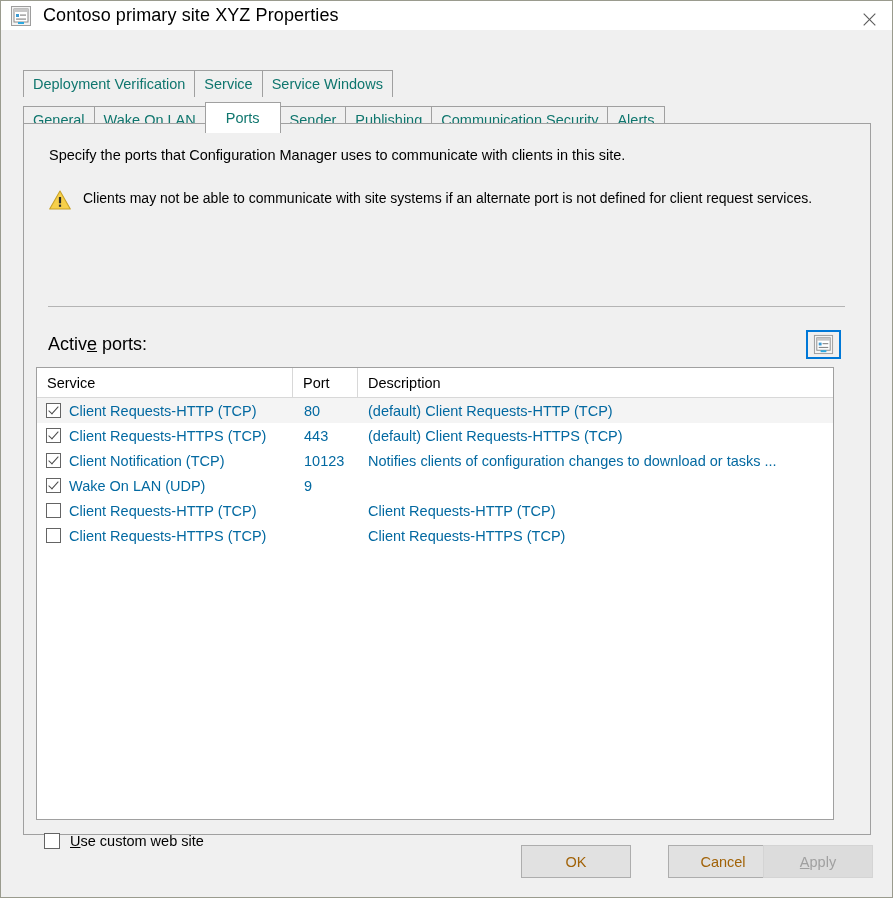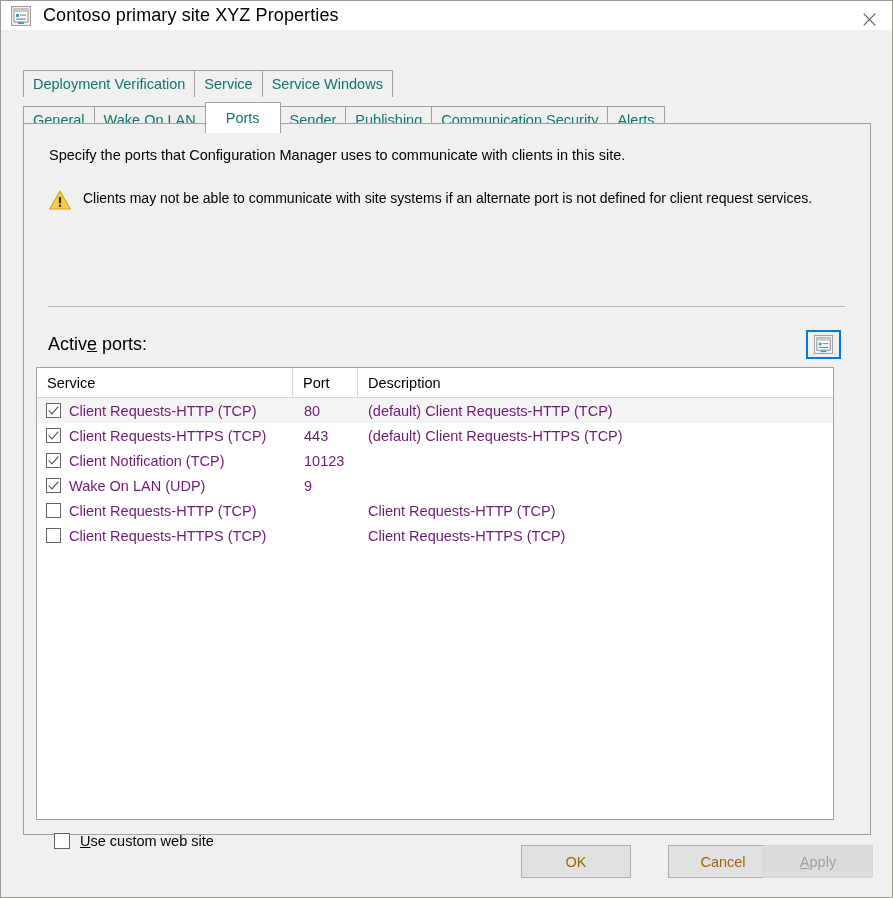--- a/index.html
+++ b/index.html
@@ -234,21 +234,21 @@
     height: 25px;
     align-items: center;
     background: #ffffff;
   }
   .lv-row.alt { background: #f4f4f4; }
   .lv-cell {
     box-sizing: border-box;
     display: flex;
     align-items: center;
     font-size: 14.5px;
-    color: #701a75;
+    color: #0369a1;
     white-space: nowrap;
     overflow: hidden;
   }
   .lv-cell.c-service { width: 256px; padding-left: 9px; }
   .lv-cell.c-port    { width:  65px; padding-left: 11px; }
   .lv-cell.c-desc    { width: 475px; padding-left: 10px; }
 
   .cb {
     width: 15px;
     height: 15px;
@@ -267,21 +267,21 @@
     width: 4px;
     height: 9px;
     border: solid #4a4a4a;
     border-width: 0 1.7px 1.7px 0;
     transform: rotate(42deg);
   }
 
   
   #custom-web {
     position: absolute;
-    left: 30px;
+    left: 20px;
     top: 709px;
     display: flex;
     align-items: center;
     justify-content: space-between;
   }
   #custom-web .cb { margin-right: 10px; width:16px; height:16px;}
   #custom-web-label { font-size: 14.5px; color:#000; }
 
   
   #buttonbar {
@@ -412,20 +412,21 @@
           <div class="lv-cell c-port">443</div>
           <div class="lv-cell c-desc">(default) Client Requests-HTTPS (TCP)</div>
         </div>
 
         <div class="lv-row">
           <div class="lv-cell c-service">
             <span class="cb checked"></span>
             <span>Client Notification (TCP)</span>
           </div>
           <div class="lv-cell c-port">10123</div>
+          <div class="lv-cell c-desc">Notifies clients of configuration changes to download or tasks ...</div>
         </div>
 
         <div class="lv-row">
           <div class="lv-cell c-service">
             <span class="cb checked"></span>
             <span>Wake On LAN (UDP)</span>
           </div>
           <div class="lv-cell c-port">9</div>
         </div>
 

